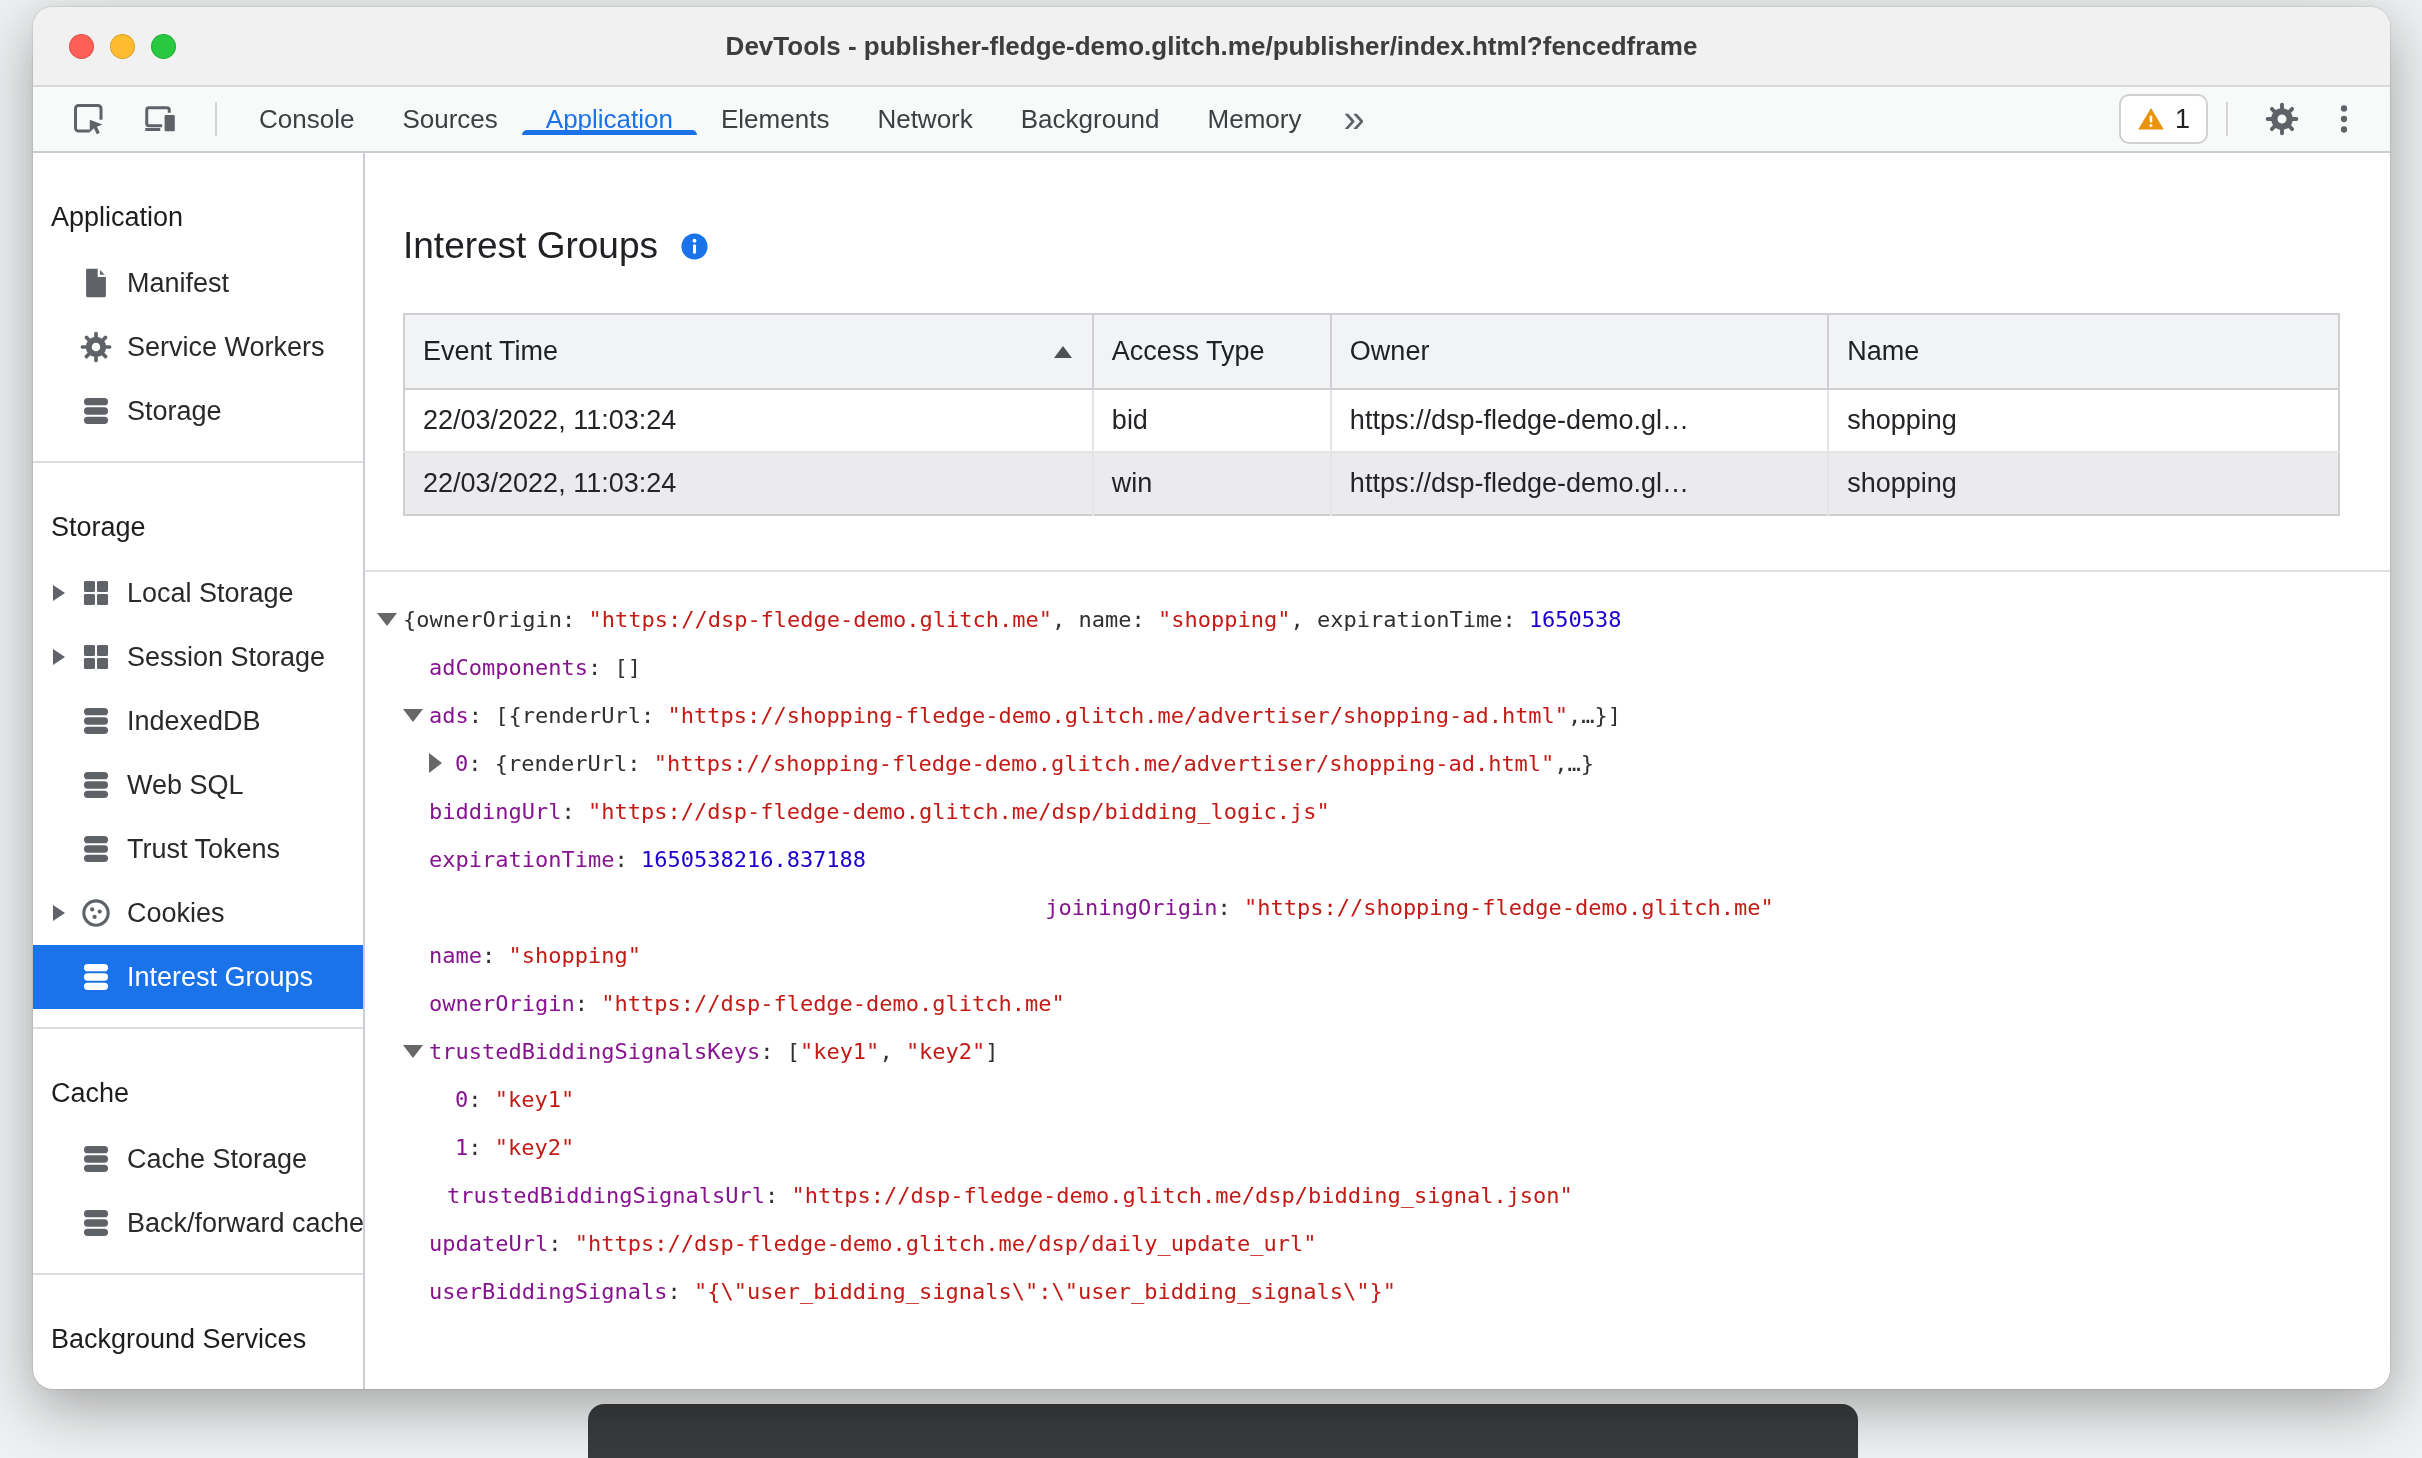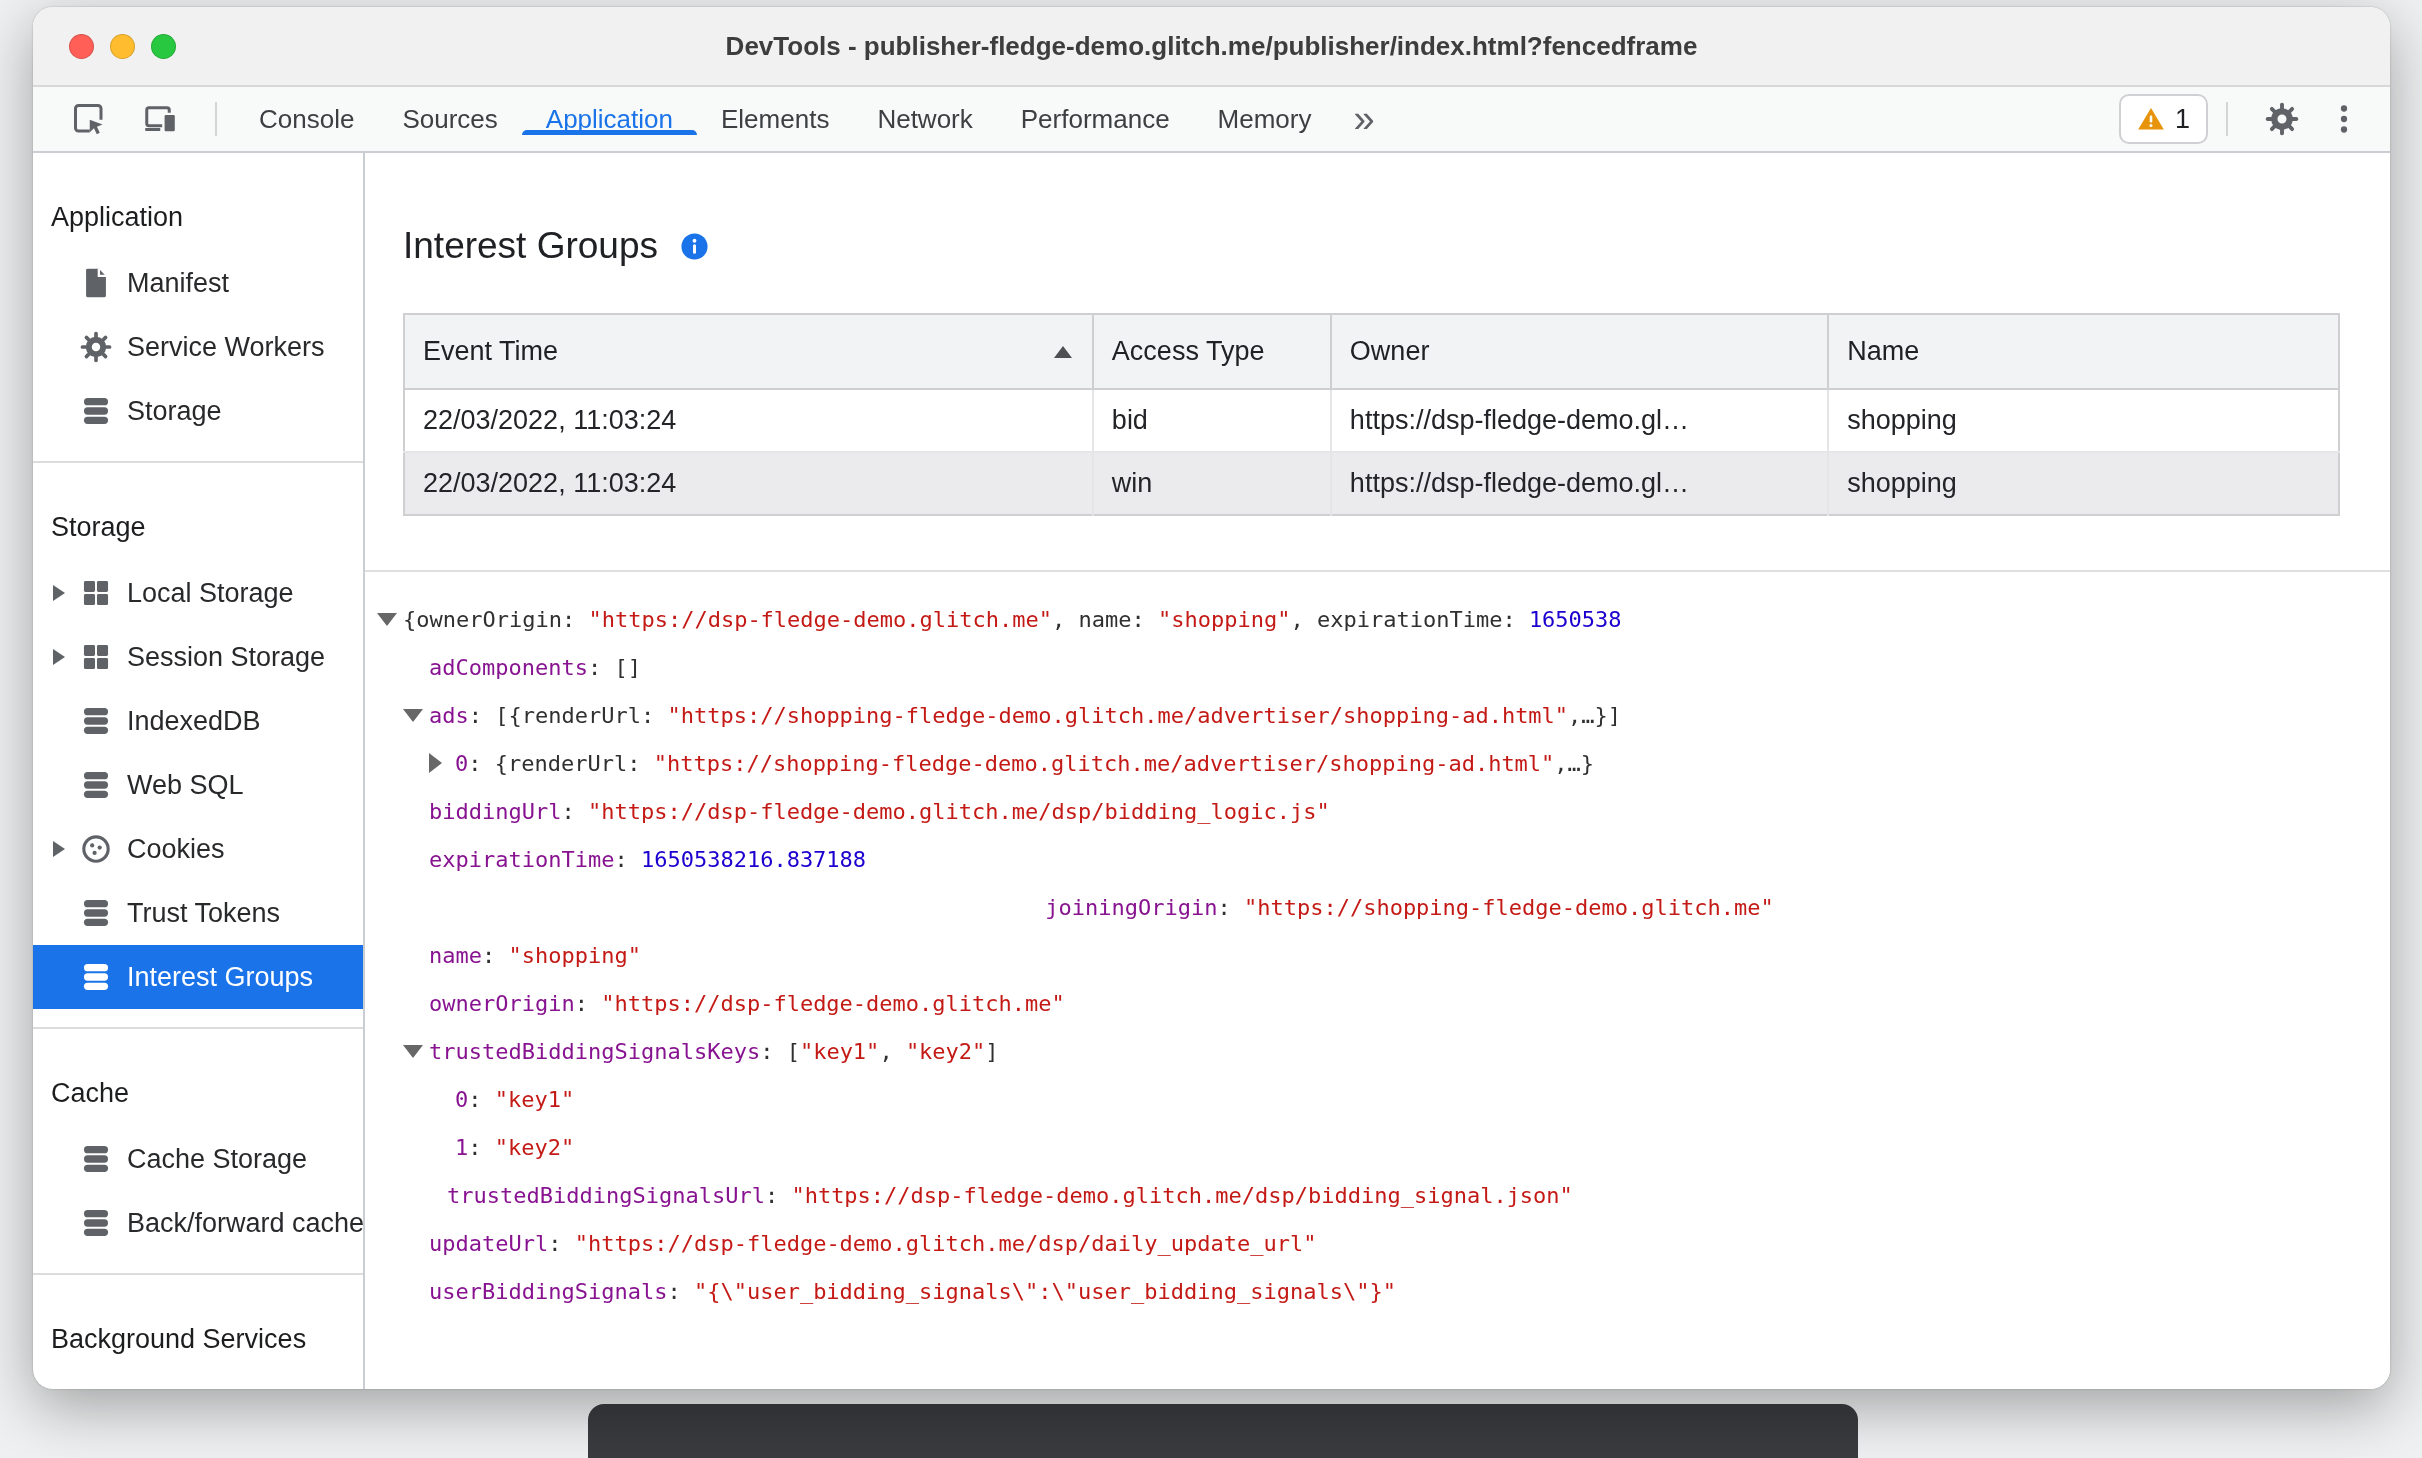--- a/index.html
+++ b/index.html
@@ -115,21 +115,21 @@
         </span>
       </div>
       <div class="vsep"></div>
 
       <div class="tabs">
           <div class="tab">Console</div>
           <div class="tab">Sources</div>
           <div class="tab active">Application</div>
           <div class="tab">Elements</div>
           <div class="tab">Network</div>
-          <div class="tab">Performance</div>
+          <div class="tab">Background</div>
           <div class="tab">Memory</div>
         </div>
       <div class="more-tabs">»</div>
 
       <div class="toolbar-right">
         <div class="warn-badge">
           <span style="display:flex">
             <svg width="28" height="28" viewBox="0 0 24 24">
               <path d="M12 2.5 L23 21 H1 Z" fill="#e8930c"></path>
               <rect x="10.9" y="9" width="2.2" height="6" rx="1" fill="#fff"></rect>
@@ -246,40 +246,40 @@
               <span class="side-icon">
                 <svg viewBox="0 0 24 24" fill="currentColor">
                   <rect x="3.5" y="2.8" width="17" height="5.2" rx="2.6"></rect>
                   <rect x="3.5" y="9.4" width="17" height="5.2" rx="2.6"></rect>
                   <rect x="3.5" y="16" width="17" height="5.2" rx="2.6"></rect>
                 </svg>
               </span>
               <span class="side-label">Web SQL</span>
             </div>
             <div class="side-item">
+              <span class="side-icon">
+                <svg viewBox="0 0 24 24" fill="currentColor">
+                  <rect x="3.5" y="2.8" width="17" height="5.2" rx="2.6"></rect>
+                  <rect x="3.5" y="9.4" width="17" height="5.2" rx="2.6"></rect>
+                  <rect x="3.5" y="16" width="17" height="5.2" rx="2.6"></rect>
+                </svg>
+              </span>
+              <span class="side-label">Trust Tokens</span>
+            </div>
+            <div class="side-item">
               <span class="disclosure"></span>
               <span class="side-icon">
                 <svg viewBox="0 0 24 24">
                   <circle cx="12" cy="12" r="8.6" fill="none" stroke="currentColor" stroke-width="2.2"></circle>
                   <circle cx="9.3" cy="9.5" r="1.5" fill="currentColor"></circle>
                   <circle cx="14.6" cy="11" r="1.5" fill="currentColor"></circle>
                   <circle cx="11" cy="14.8" r="1.5" fill="currentColor"></circle>
                 </svg>
               </span>
               <span class="side-label">Cookies</span>
-            </div>
-            <div class="side-item">
-              <span class="side-icon">
-                <svg viewBox="0 0 24 24" fill="currentColor">
-                  <rect x="3.5" y="2.8" width="17" height="5.2" rx="2.6"></rect>
-                  <rect x="3.5" y="9.4" width="17" height="5.2" rx="2.6"></rect>
-                  <rect x="3.5" y="16" width="17" height="5.2" rx="2.6"></rect>
-                </svg>
-              </span>
-              <span class="side-label">Trust Tokens</span>
             </div>
             <div class="side-item selected">
               <span class="side-icon">
                 <svg viewBox="0 0 24 24" fill="currentColor">
                   <rect x="3.5" y="2.8" width="17" height="5.2" rx="2.6"></rect>
                   <rect x="3.5" y="9.4" width="17" height="5.2" rx="2.6"></rect>
                   <rect x="3.5" y="16" width="17" height="5.2" rx="2.6"></rect>
                 </svg>
               </span>
               <span class="side-label">Interest Groups</span>

